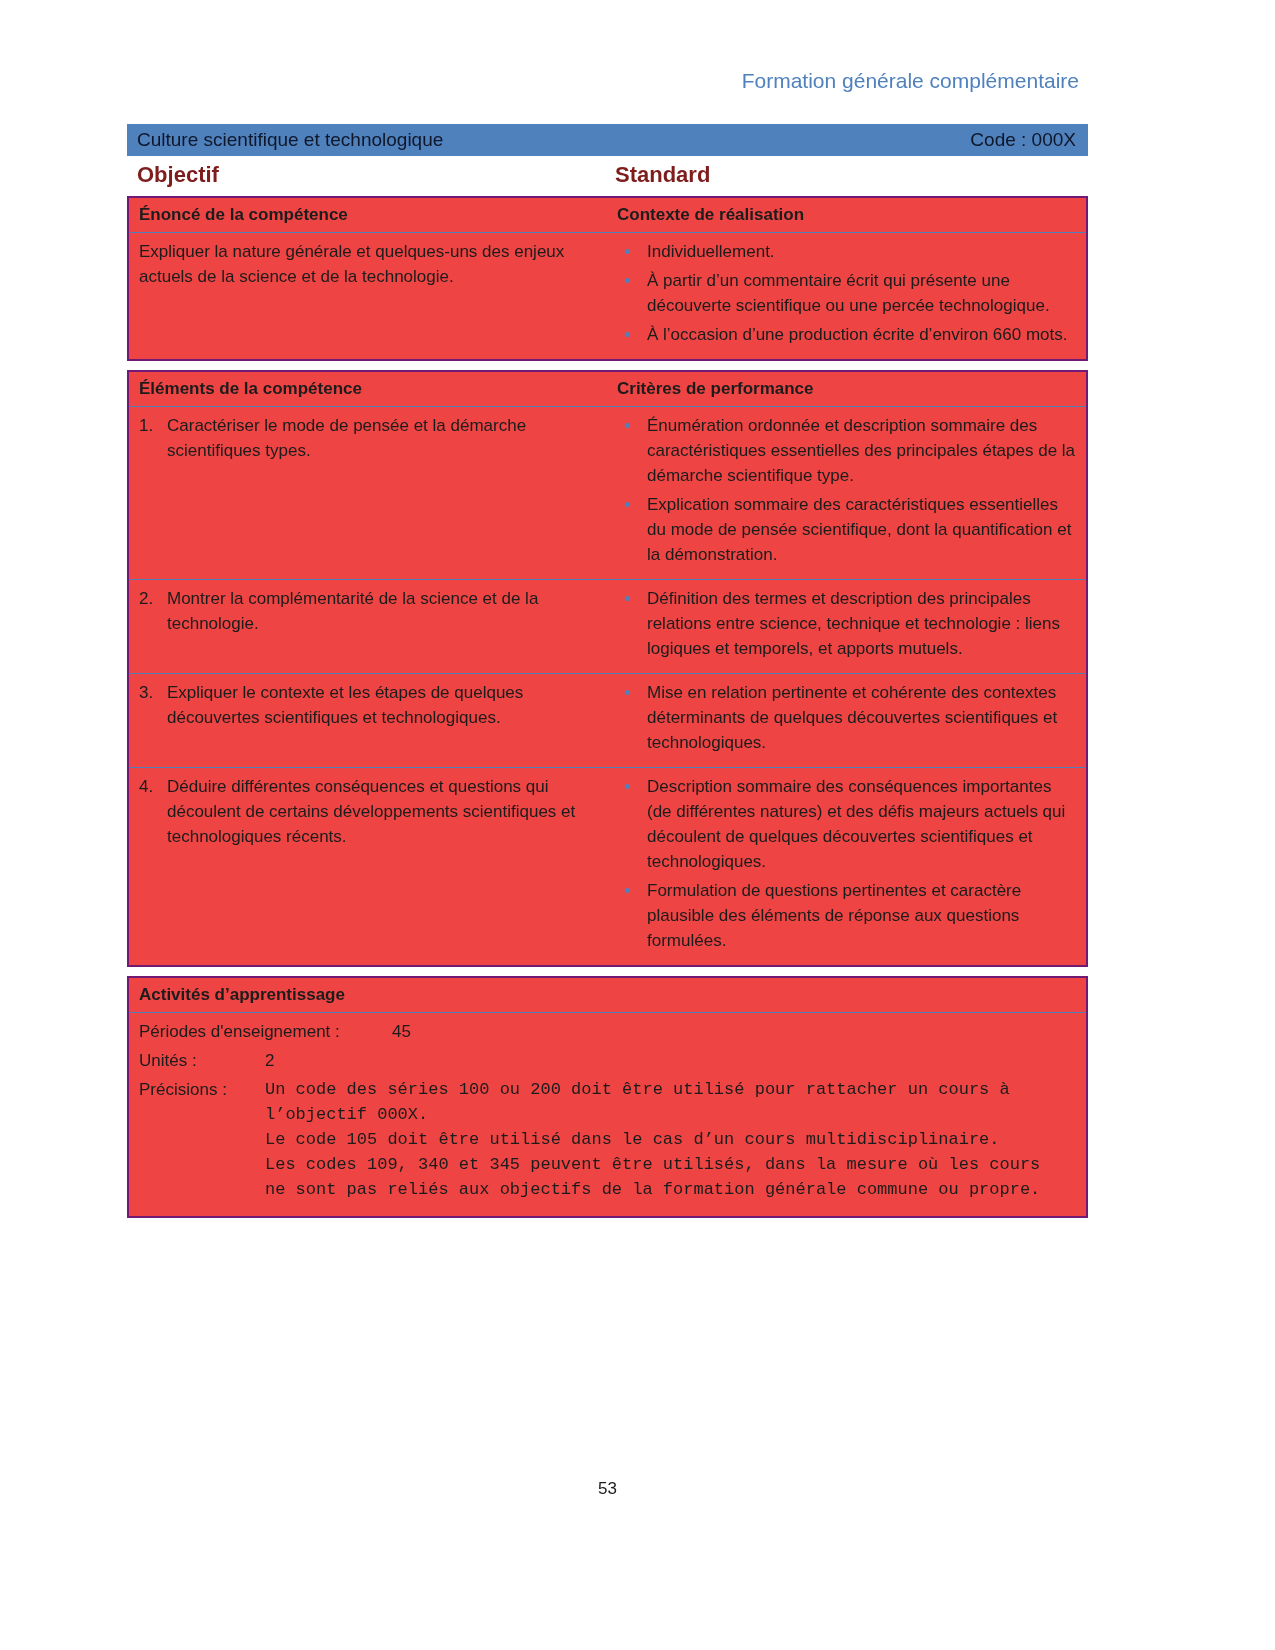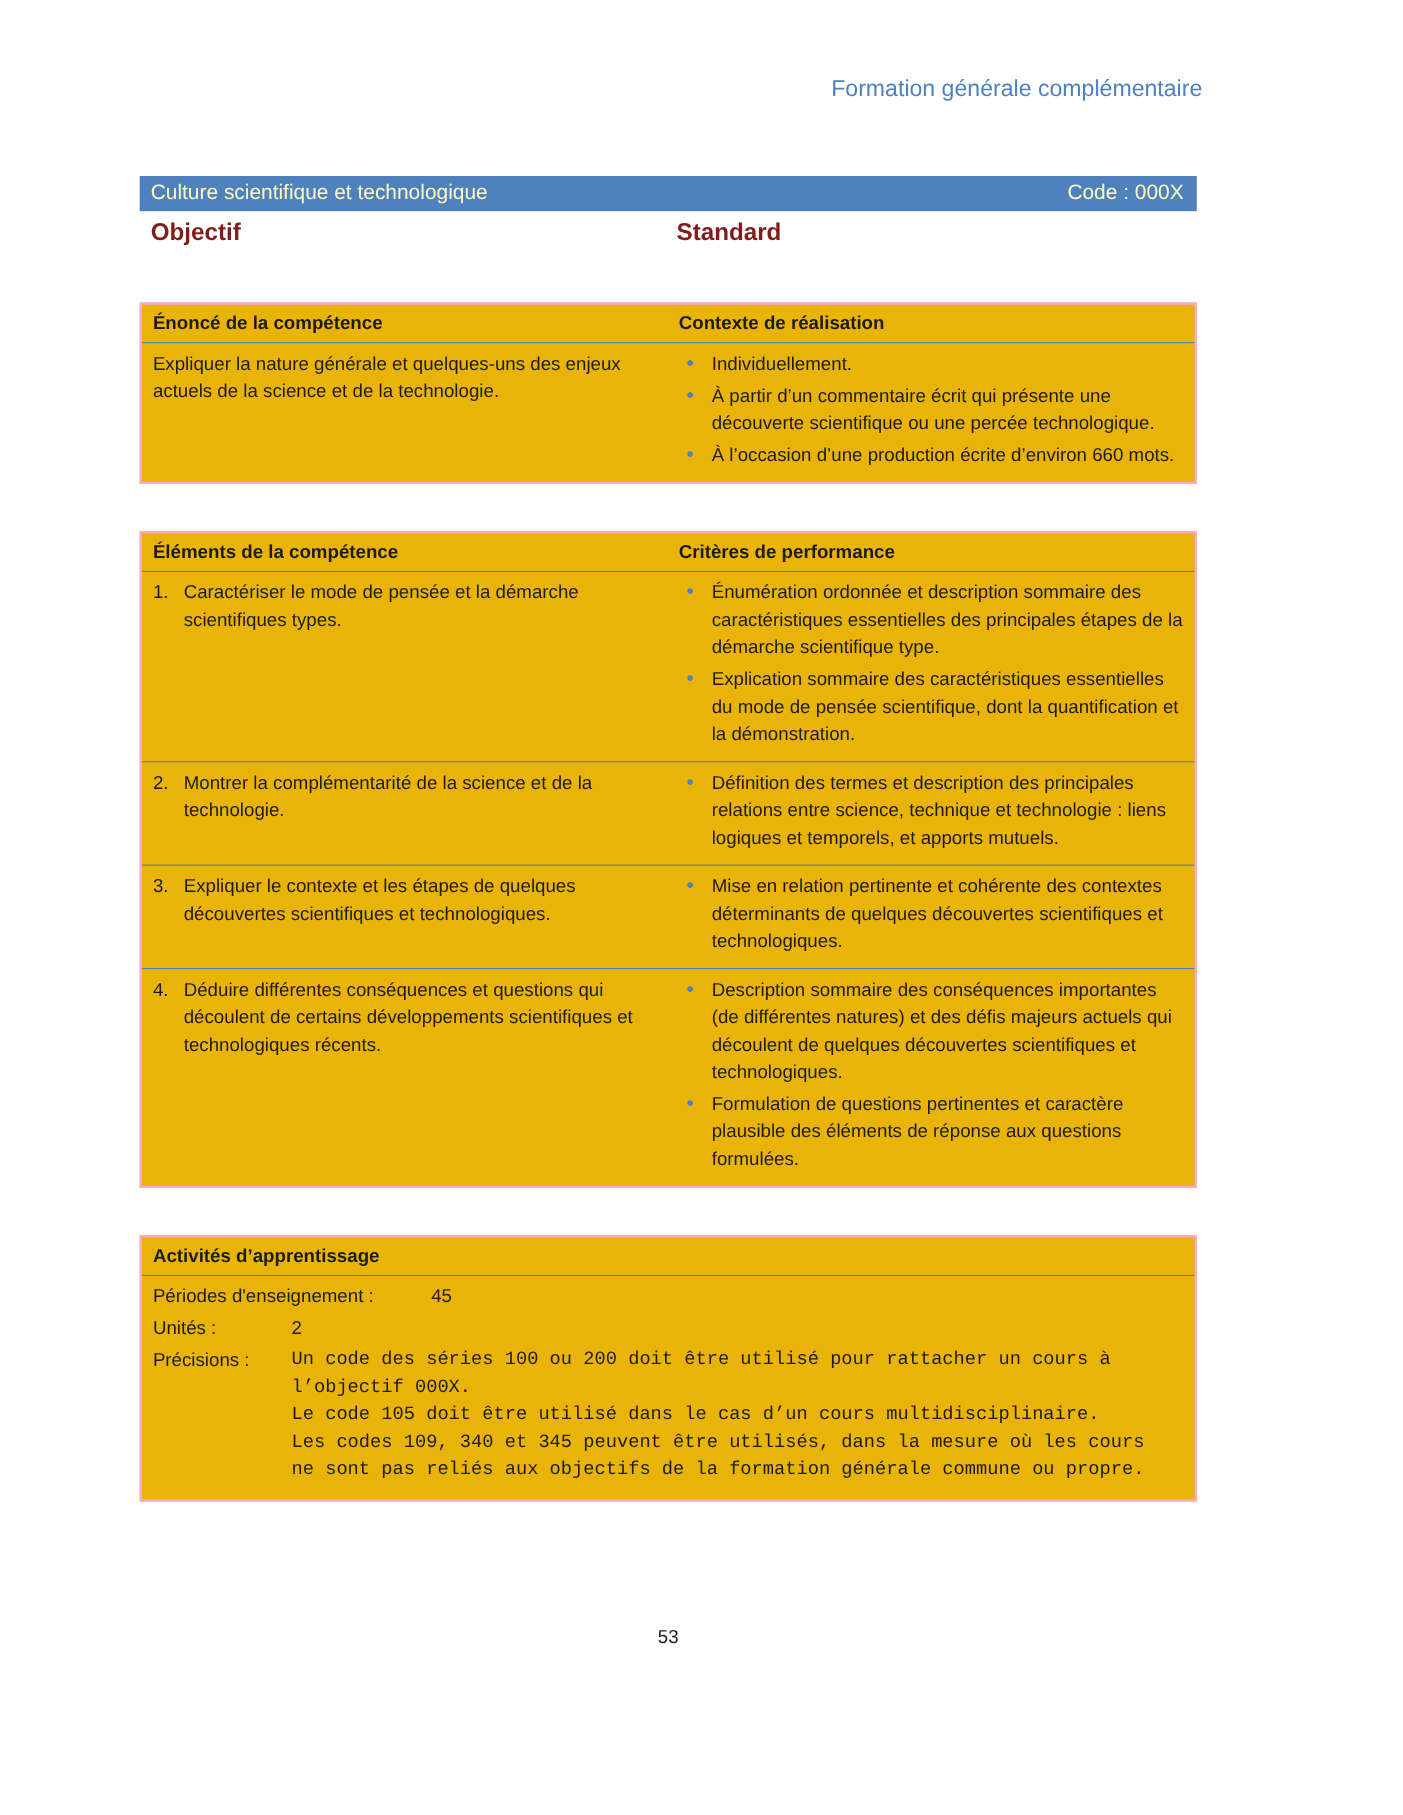--- a/index.html
+++ b/index.html
@@ -3,35 +3,34 @@
 <meta charset="utf-8">
 <style>
   * { margin:0; padding:0; box-sizing:border-box; }
   html,body { background:#ffffff; }
   body {
     width:1275px; height:1650px; position:relative;
     font-family:"Liberation Sans", sans-serif;
     color:#1c1c1c; font-size:17px; line-height:25px;
   }
   .running-header {
-    position:absolute; top:68px; left:132px; width:961px;
+    position:absolute; top:68px; left:118px; width:961px;
     text-align:right; color:#4f81bd; font-size:21px; line-height:26px;
   }
   .content { position:absolute; top:124px; left:127px; width:961px; }
 
   .title-bar {
-    background:#4f81bd; color:#fef9c3; font-size:19px; line-height:22px;
+    background:#4f81bd; color:#0f172a; font-size:19px; line-height:22px;
     display:flex; justify-content:space-between; align-items:center;
     padding:5px 12px 5px 10px;
-    margin-top:36px;
   }
   .col-headings { display:flex; padding:6px 0 8px 0; }
   .heading-blue { color:#7f1d1d; font-weight:bold; font-size:22px; line-height:26px; }
 
-  .tbl { border:2px solid #f9a8d4; margin-bottom:9px; background:#eab308;margin-top:43px; }
+  .tbl { border:2px solid #701a75; margin-bottom:9px; background:#ef4444; }
   .hdr-row { display:flex; border-bottom:1px solid #4f81bd; padding:4px 0 5px 0; }
   .hdr-row .bold, .bold { font-weight:bold; }
   .body-row { display:flex; padding:6px 0 12px 0; }
   .el-row { display:flex; padding:6px 0 12px 0; border-bottom:1px solid #4f81bd; }
   .el-row:last-child { border-bottom:none; }
 
   .cell-l { width:488px; flex:none; padding:0 14px 0 10px; }
   .cell-r { flex:1; padding:0 8px 0 0; }
 
   ul.bullets { list-style:none; }

